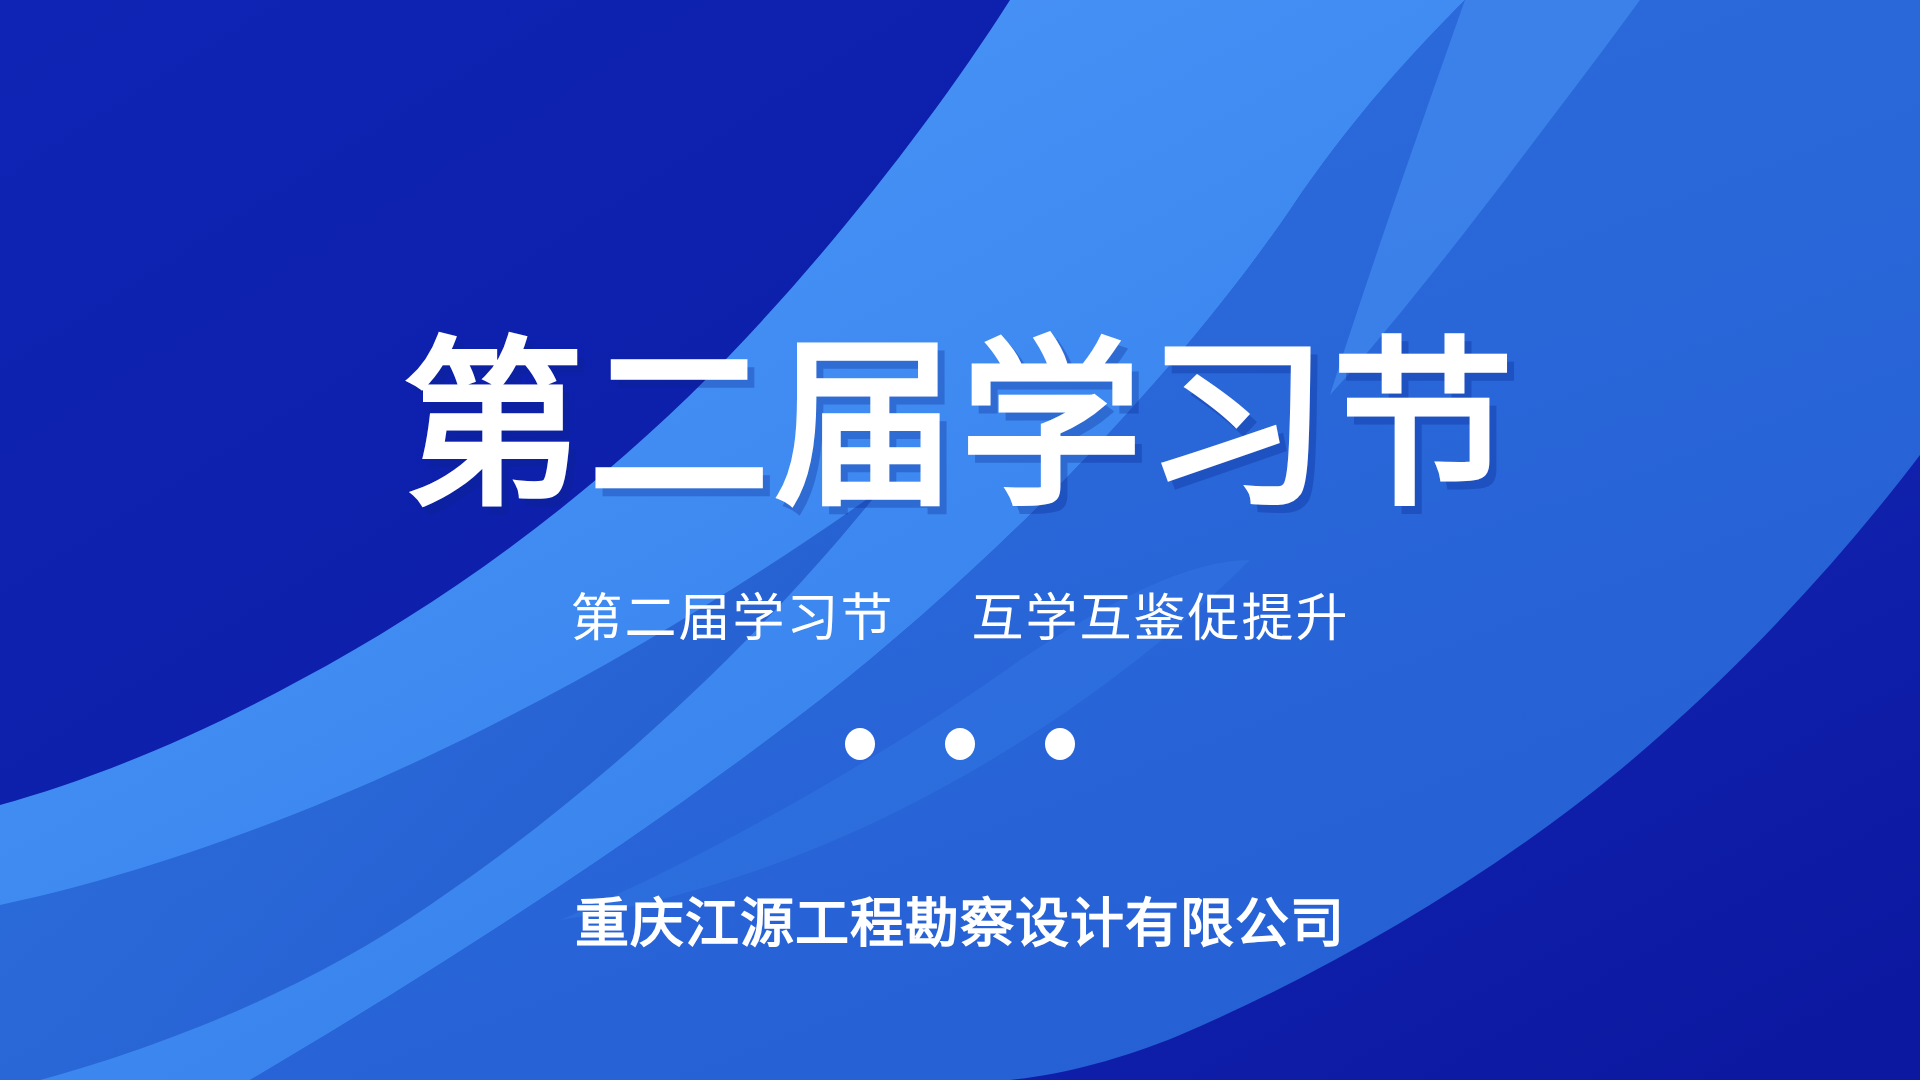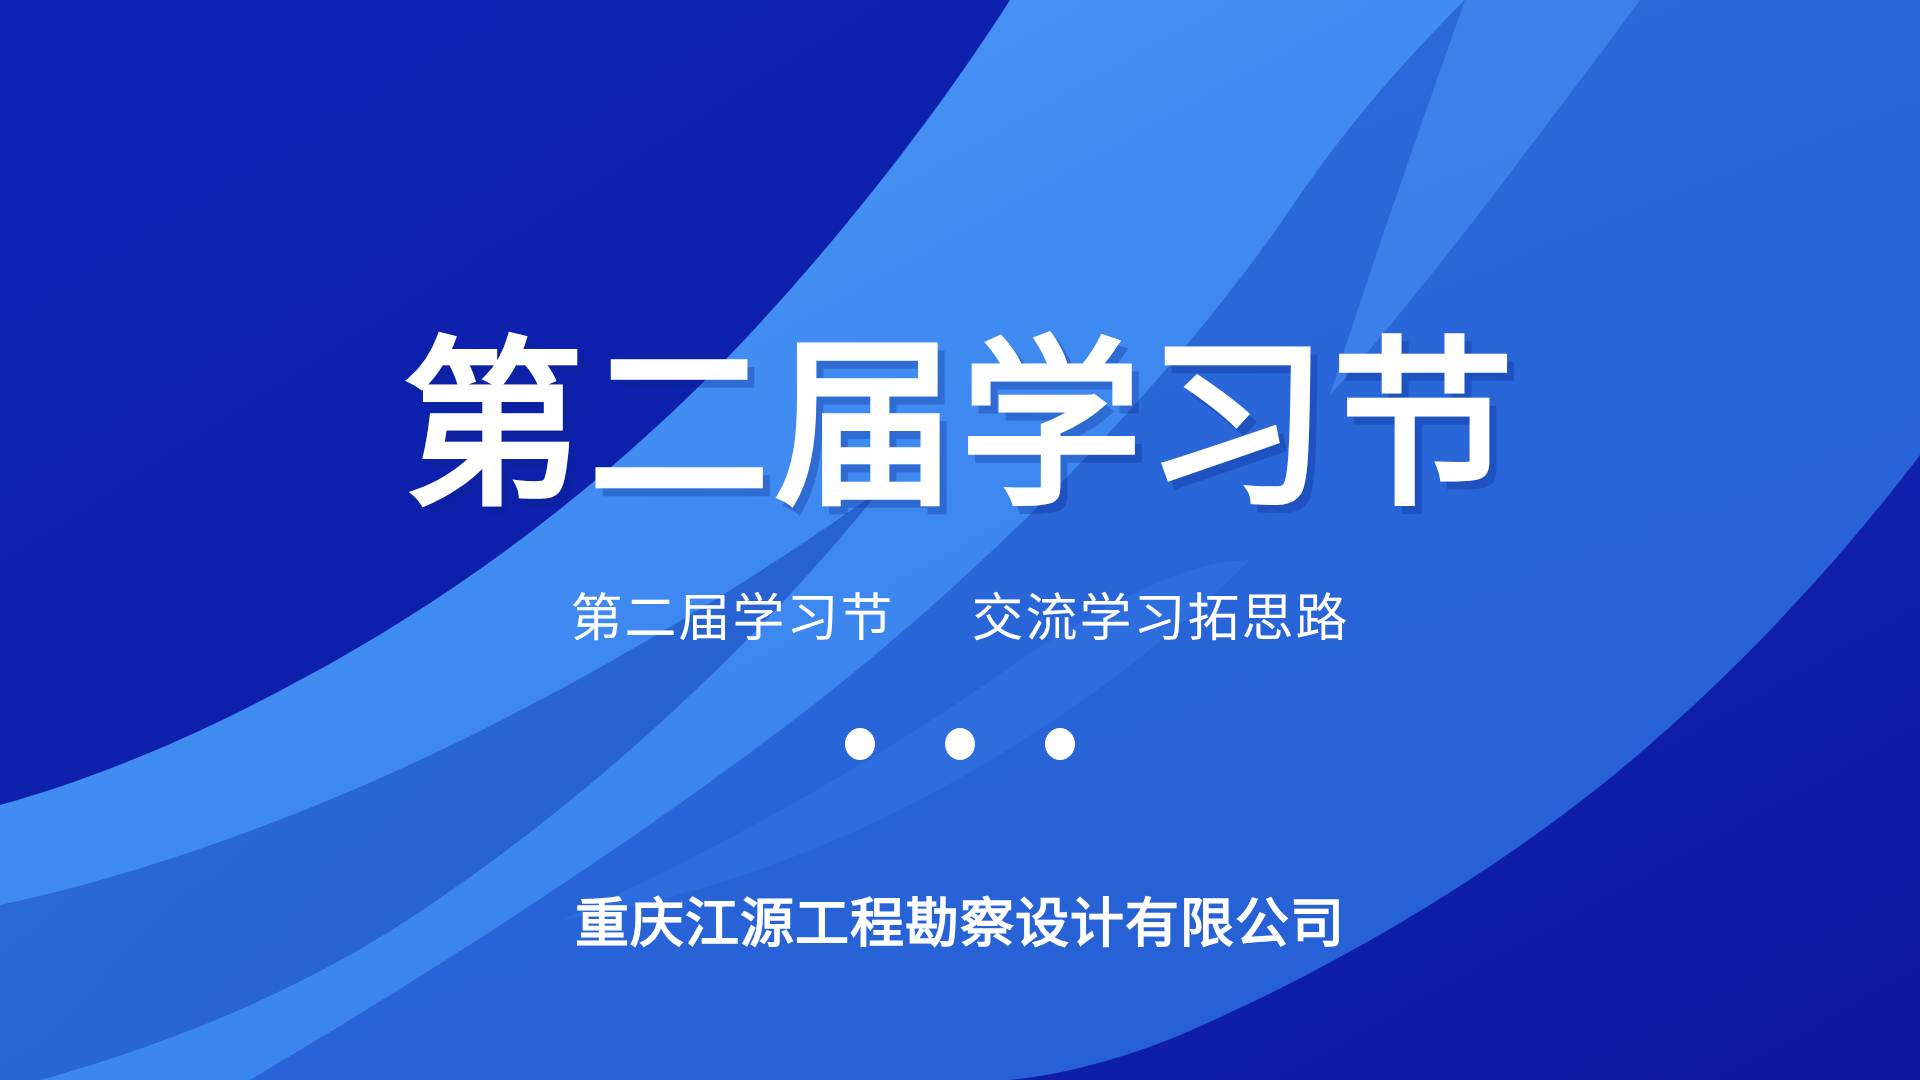--- a/index.html
+++ b/index.html
@@ -217,21 +217,21 @@
 
   <div id="content-layer">
 
     <div class="title-wrap">
       <div class="main-title">第二届学习节</div>
     </div>
 
     <div class="subtitle-wrap">
       <span class="subtitle">第二届学习节</span>
       <span class="sub-gap"></span>
-      <span class="subtitle">交流学习拓思路</span>
+      <span class="subtitle">互学互鉴促提升</span>
     </div>
 
     <div class="dots-wrap">
       <span class="dot"></span>
       <span class="dot"></span>
       <span class="dot"></span>
     </div>
 
     <div class="org-wrap">
       <div class="org-name">重庆江源工程勘察设计有限公司</div>

